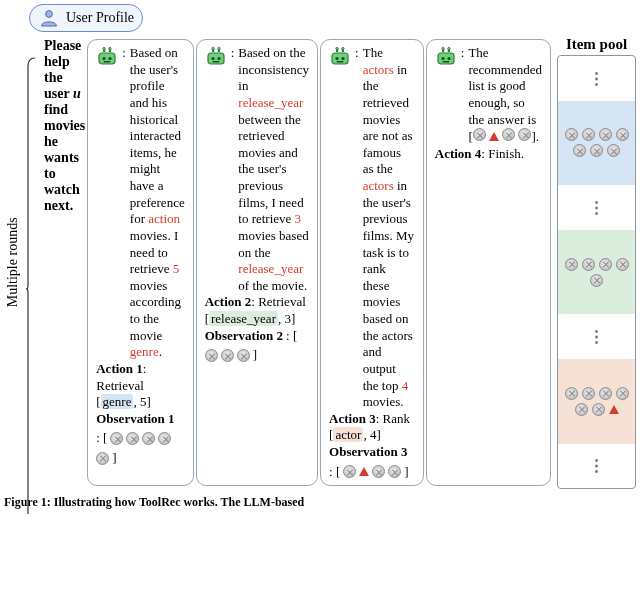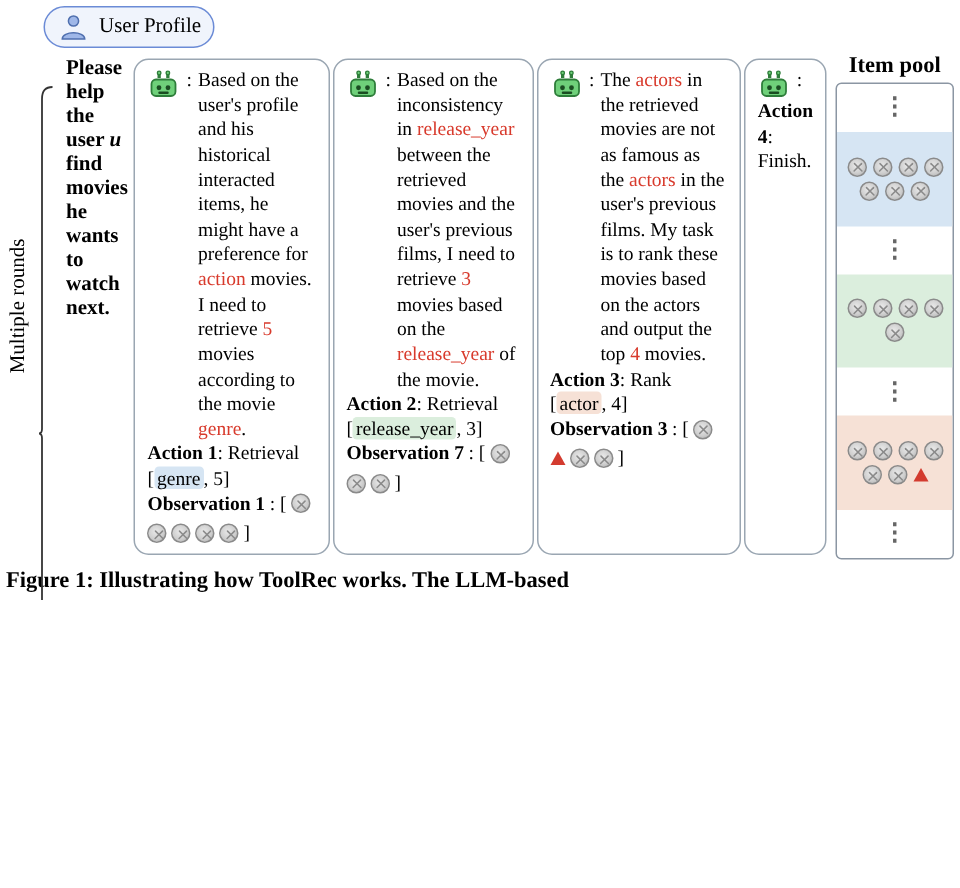--- a/index.html
+++ b/index.html
@@ -137,21 +137,21 @@
   .pool-seg.colored { flex: 1.2; padding: 4px 6px; }
   .pool-seg.colored .cluster {
     display:flex; flex-wrap:wrap; gap:3px 4px; align-items:center; justify-content:center;
   }
   .colored.blue   { background: #d6e5f3; }
   .colored.green  { background: #dbeedd; }
   .colored.orange { background: #f6e1d6; }
   .vdots { letter-spacing: 0; line-height: 0.45; font-weight: bold; }
 
   .caption {
-    font-size: 15px;
+    font-size: 12px;
     font-weight: bold;
     margin-top: 6px;
   }
 </style>
 </head>
 <body>
 
 <svg width="0" height="0" style="position:absolute">
   <defs>
     <g id="robot-g">
@@ -227,21 +227,21 @@
               <use href="#robot-g"></use>
             </svg>
           </span>
           <span>:</span>
         <div class="text">Based on the inconsistency in <span class="hl-red">release_year</span> between the retrieved movies and the user's previous films, I need to retrieve <span class="hl-red">3</span> movies based on the <span class="hl-red">release_year</span> of the movie.</div>
       </div>
       <div>
         <span class="act-label">Action 2</span><span>: Retrieval [</span><span class="hl-year">release_year</span><span>, 3]</span>
       </div>
       <div class="obs-row">
-        <span class="obs-label">Observation 7</span>
+        <span class="obs-label">Observation 2</span>
           <span>: [</span>
         <span class="movie-token"></span>
         <span class="movie-token"></span>
         <span class="movie-token"></span>
         <span>]</span>
       </div>
     </div>
 
     <div class="bubble">
       <div class="head">
@@ -268,20 +268,21 @@
     </div>
 
     <div class="bubble">
       <div class="head">
         <span class="robot-icon">
             <svg width="22" height="20">
               <use href="#robot-g"></use>
             </svg>
           </span>
           <span>:</span>
+        <div class="text">The recommended list is good enough, so the answer is [<span class="movie-token"></span> <span class="triangle-icon small"></span> <span class="movie-token"></span> <span class="movie-token"></span>].</div>
       </div>
       <div>
         <span class="act-label">Action 4</span><span>: Finish.</span>
       </div>
     </div>
 
   </div>
 
   <div class="pool-col">
     <div class="pool-header">Item pool</div>

